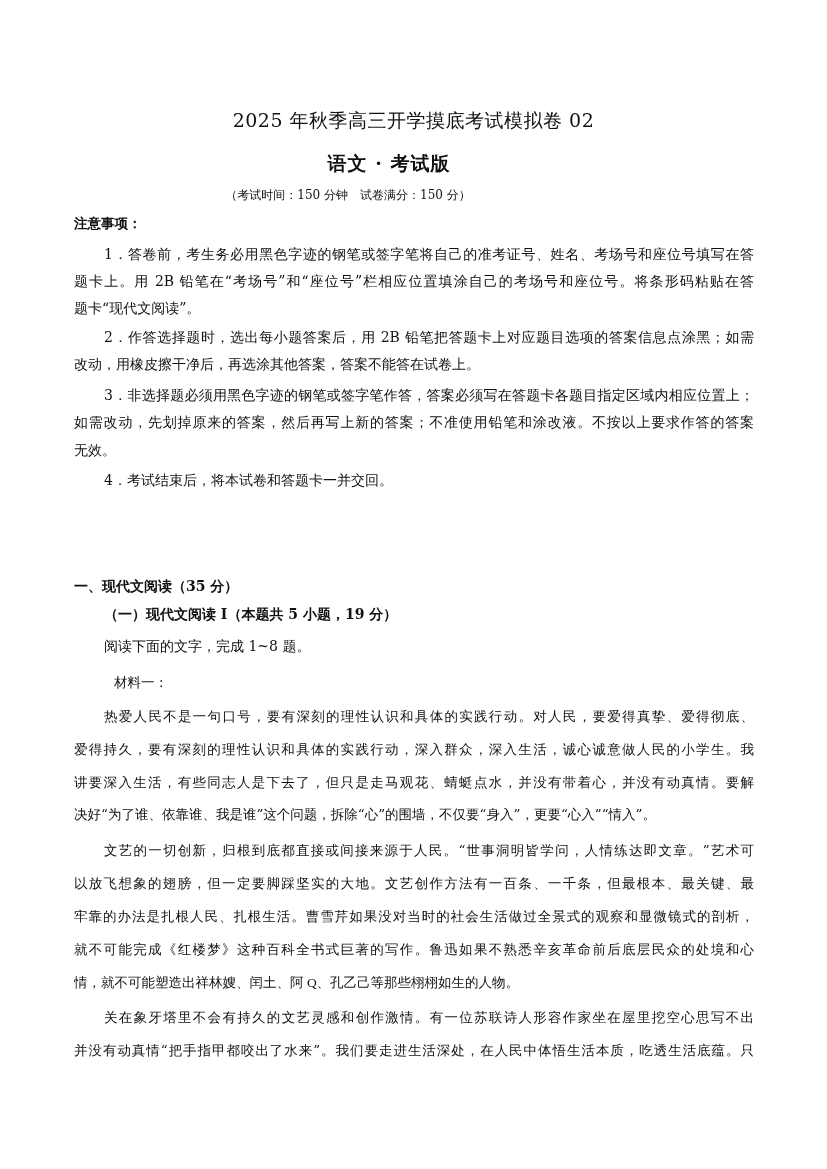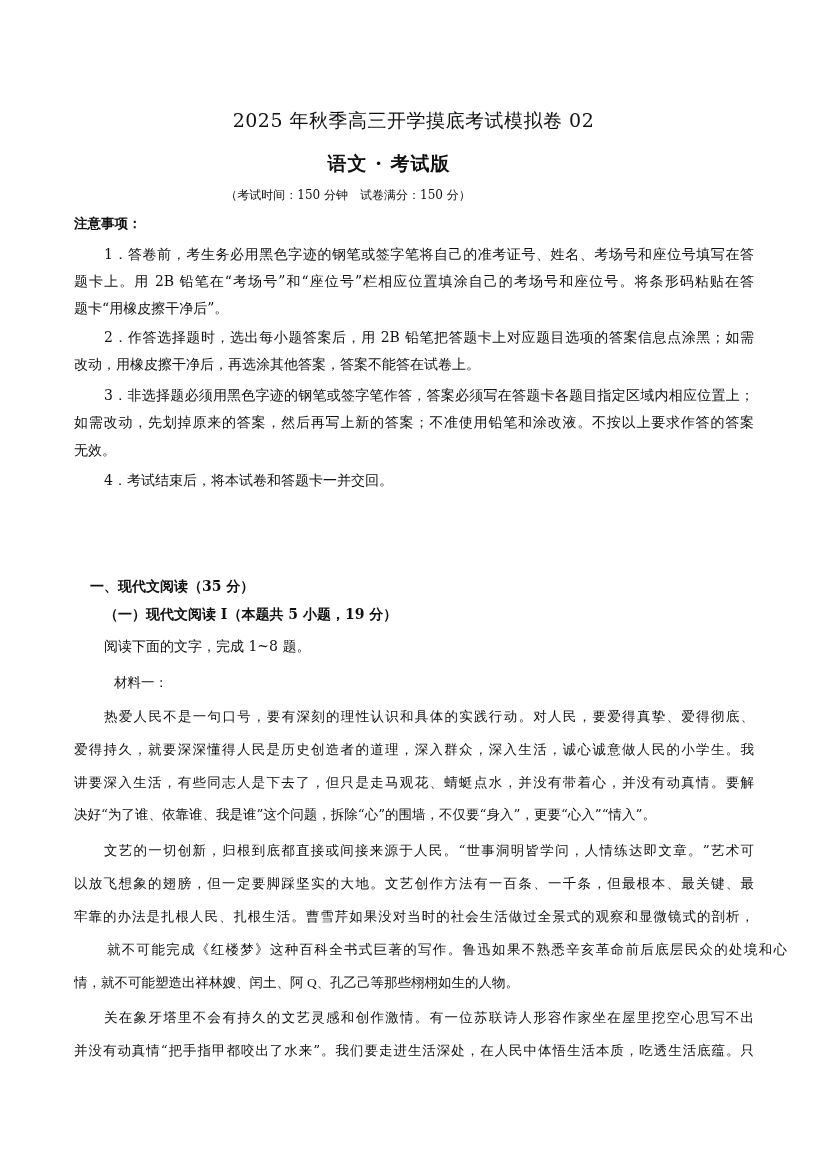--- a/index.html
+++ b/index.html
@@ -24,56 +24,56 @@
   <div class="abs subtitle">语文 · 考试版</div>
   <div class="abs timeinfo">（考试时间：150 分钟　试卷满分：150 分）</div>
 
   <div class="abs notes-head">注意事项：</div>
 
   <div>
 
     <div>
       <div class="line note indent" style="top:241px;">1．答卷前，考生务必用黑色字迹的钢笔或签字笔将自己的准考证号、姓名、考场号和座位号填写在答</div>
       <div class="line note" style="top:268px;">题卡上。用 2B 铅笔在“考场号”和“座位号”栏相应位置填涂自己的考场号和座位号。将条形码粘贴在答</div>
-      <div class="line note last" style="top:295px;">题卡“用橡皮擦干净后”。</div>
+      <div class="line note last" style="top:295px;">题卡“现代文阅读”。</div>
     </div>
 
     <div>
       <div class="line note indent" style="top:324px;">2．作答选择题时，选出每小题答案后，用 2B 铅笔把答题卡上对应题目选项的答案信息点涂黑；如需</div>
       <div class="line note last" style="top:351px;">改动，用橡皮擦干净后，再选涂其他答案，答案不能答在试卷上。</div>
     </div>
 
     <div>
       <div class="line note indent" style="top:382px;">3．非选择题必须用黑色字迹的钢笔或签字笔作答，答案必须写在答题卡各题目指定区域内相应位置上；</div>
       <div class="line note" style="top:409px;">如需改动，先划掉原来的答案，然后再写上新的答案；不准使用铅笔和涂改液。不按以上要求作答的答案</div>
       <div class="line note last" style="top:437px;">无效。</div>
     </div>
 
     <div>
       <div class="line note indent last" style="top:467px;">4．考试结束后，将本试卷和答题卡一并交回。</div>
     </div>
   </div>
 
-  <div class="abs sec" style="left:90px; top:578px;">一、现代文阅读（35 分）</div>
+  <div class="abs sec" style="left:74px; top:578px;">一、现代文阅读（35 分）</div>
   <div class="abs sec" style="left:104px; top:606px;">（一）现代文阅读 I（本题共 5 小题，19 分）</div>
   <div class="abs" style="left:104px; top:638px; font-size:14px;">阅读下面的文字，完成 1~8 题。</div>
   <div class="abs" style="left:114px; top:674px; font-size:13.5px;">材料一：</div>
 
   <div>
     <div>
       <div class="line para indent" style="top:700px;">热爱人民不是一句口号，要有深刻的理性认识和具体的实践行动。对人民，要爱得真挚、爱得彻底、</div>
-      <div class="line para" style="top:733px;">爱得持久，就要深深懂得人民是历史创造者的道理，深入群众，深入生活，诚心诚意做人民的小学生。我</div>
+      <div class="line para" style="top:733px;">爱得持久，要有深刻的理性认识和具体的实践行动，深入群众，深入生活，诚心诚意做人民的小学生。我</div>
       <div class="line para" style="top:766px;">讲要深入生活，有些同志人是下去了，但只是走马观花、蜻蜓点水，并没有带着心，并没有动真情。要解</div>
       <div class="line para last" style="top:798px;">决好“为了谁、依靠谁、我是谁”这个问题，拆除“心”的围墙，不仅要“身入”，更要“心入”“情入”。</div>
     </div>
     <div>
       <div class="line para indent" style="top:834px;">文艺的一切创新，归根到底都直接或间接来源于人民。“世事洞明皆学问，人情练达即文章。”艺术可</div>
       <div class="line para" style="top:867px;">以放飞想象的翅膀，但一定要脚踩坚实的大地。文艺创作方法有一百条、一千条，但最根本、最关键、最</div>
       <div class="line para" style="top:900px;">牢靠的办法是扎根人民、扎根生活。曹雪芹如果没对当时的社会生活做过全景式的观察和显微镜式的剖析，</div>
-      <div class="line para" style="top:933px;margin-left:33px;">就不可能完成《红楼梦》这种百科全书式巨著的写作。鲁迅如果不熟悉辛亥革命前后底层民众的处境和心</div>
+      <div class="line para" style="top:933px;">就不可能完成《红楼梦》这种百科全书式巨著的写作。鲁迅如果不熟悉辛亥革命前后底层民众的处境和心</div>
       <div class="line para last" style="top:966px;font-family:Liberation Serif, serif;">情，就不可能塑造出祥林嫂、闰土、阿 Q、孔乙己等那些栩栩如生的人物。</div>
     </div>
     <div>
       <div class="line para indent" style="top:1001px;">关在象牙塔里不会有持久的文艺灵感和创作激情。有一位苏联诗人形容作家坐在屋里挖空心思写不出</div>
       <div class="line para" style="top:1034px;">并没有动真情“把手指甲都咬出了水来”。我们要走进生活深处，在人民中体悟生活本质，吃透生活底蕴。只</div>
     </div>
   </div>
 </div>
 
 </body></html>

